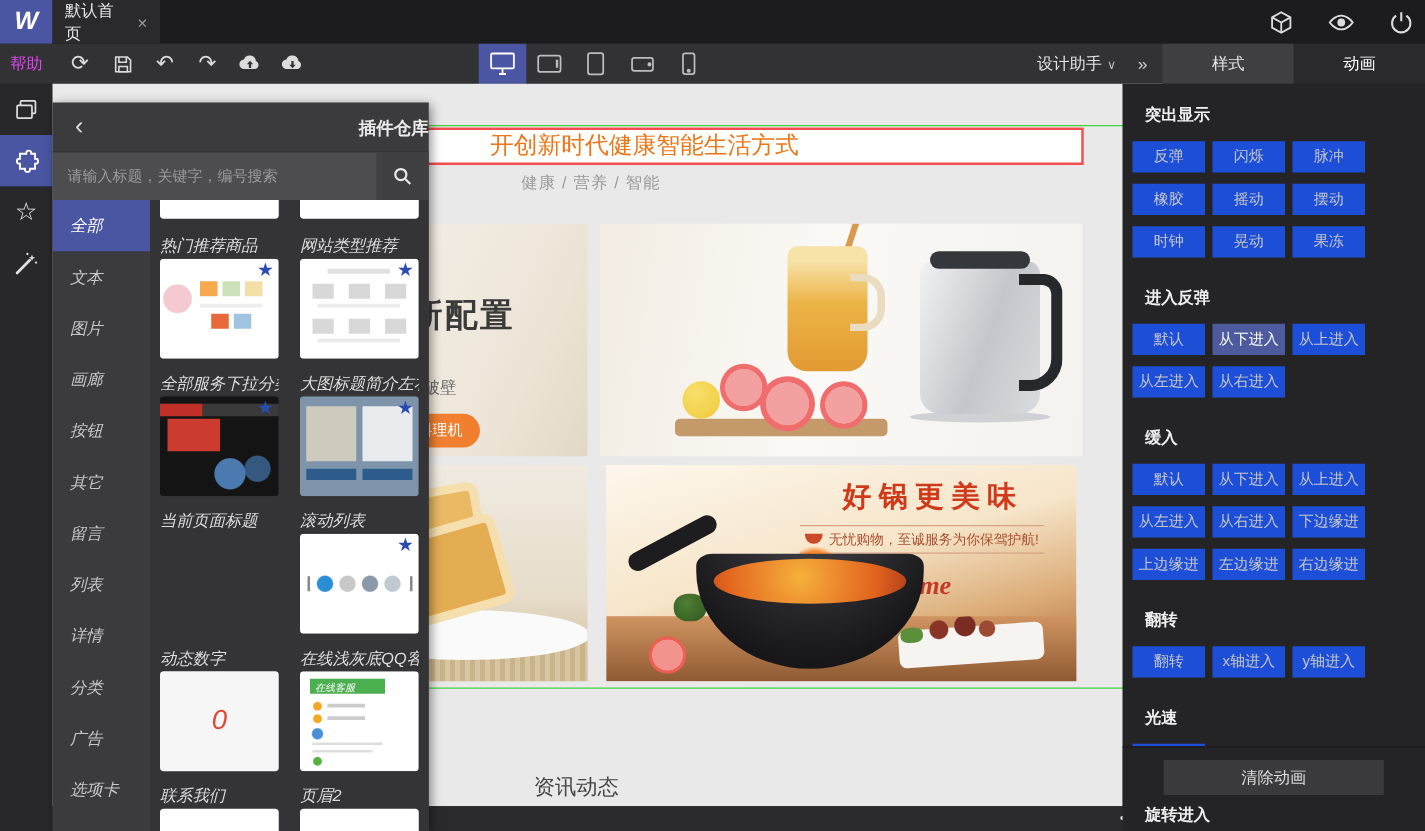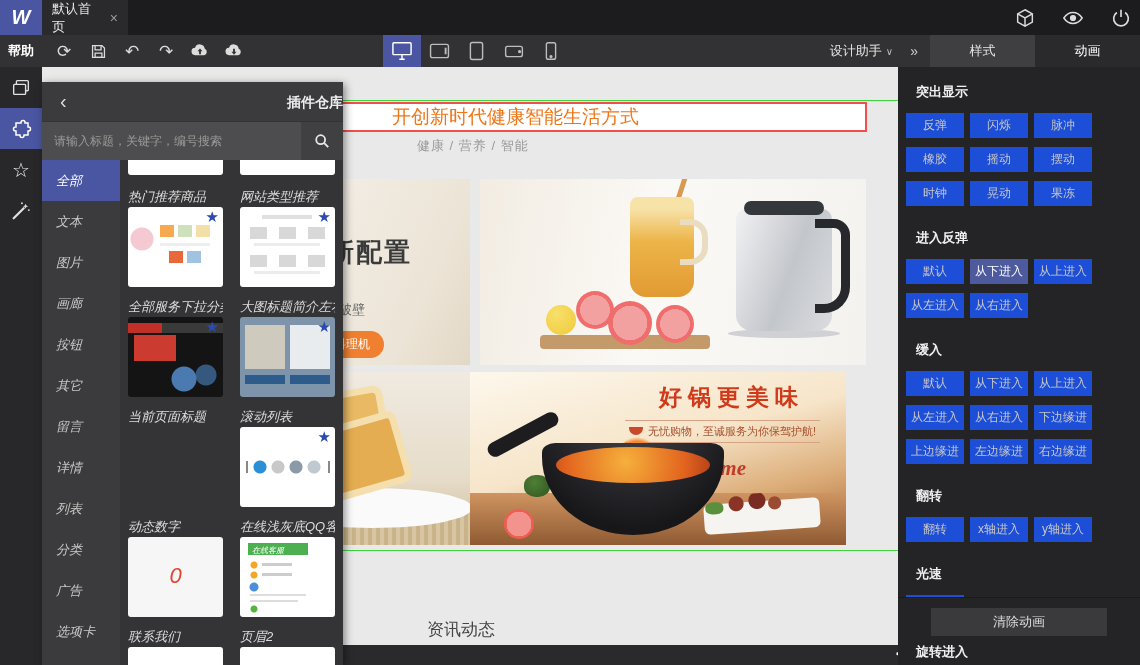--- a/index.html
+++ b/index.html
@@ -12,21 +12,21 @@
   .logo{position:absolute;left:0;top:0;width:42px;height:35px;background:#4a56a2;
     color:#fff;font-weight:bold;font-style:italic;font-size:20px;text-align:center;line-height:34px;}
   .tab{position:absolute;left:42px;top:0;width:86px;height:35px;background:#2a2a2c;
     color:#e8e8e8;font-size:13px;display:flex;align-items:center;padding:0 10px;gap:8px;}
   .tab .x{color:#9a9a9a;font-size:14px;cursor:pointer;}
   .tr-icons{position:absolute;right:8px;top:0;height:35px;display:flex;align-items:center;gap:26px;}
   .tico{width:22px;height:22px;display:block;}
 
   
   .toolbar{position:absolute;left:0;top:35px;width:1140px;height:32px;background:#323234;}
-  .help{position:absolute;left:8px;top:0;height:32px;line-height:32px;color:#ffffff;font-size:13px;font-weight:bold;}
+  .help{position:absolute;left:8px;top:0;height:32px;line-height:32px;color:#d946ef;font-size:13px;font-weight:normal;}
   .tb-icons{position:absolute;left:52px;top:0;height:32px;display:flex;align-items:center;gap:10px;}
   .tbico{width:24px;height:24px;display:flex;align-items:center;justify-content:center;color:#dcdcdc;font-size:17px;}
   .devgroup{position:absolute;left:383px;top:0;height:32px;display:flex;}
   .dev{width:37px;height:32px;display:flex;align-items:center;justify-content:center;}
   .dev.sel{background:#4a56a2;width:38px;}
   .assist{position:absolute;right:247px;top:0;height:32px;line-height:32px;color:#e4e4e4;font-size:13px;}
   .assist .chev{font-size:10px;color:#bbb;margin-left:4px;}
   .expand{position:absolute;right:222px;top:0;height:32px;line-height:32px;color:#cfcfcf;font-size:14px;}
   .ptabs{position:absolute;right:0;top:0;width:210px;height:32px;display:flex;}
   .ptab{flex:1;text-align:center;line-height:32px;font-size:13px;color:#e6e6e6;}
@@ -79,21 +79,21 @@
 
   .photo-toast{position:absolute;left:250px;top:305px;width:178px;height:173px;
     background:linear-gradient(#f0eae1,#e6dcc9 62%,#cdb794);overflow:hidden;}
   .toast{position:absolute;width:120px;height:74px;background:#e9b963;border:7px solid #f5dfae;border-radius:10px;}
   .t1{left:-24px;top:22px;transform:rotate(-10deg);}
   .t2{left:-6px;top:52px;transform:rotate(-16deg);background:#e4ad52;}
   .plate{position:absolute;left:-20px;top:116px;width:200px;height:40px;background:#fafafa;border-radius:50%;}
   .mat{position:absolute;left:0;top:142px;width:178px;height:31px;
     background:repeating-linear-gradient(90deg,#d8c5a2 0 4px,#c9b38b 4px 8px);}
 
-  .banner-wok{position:absolute;left:428px;top:305px;width:376px;height:173px;overflow:hidden;
+  .banner-wok{position:absolute;left:443px;top:305px;width:376px;height:173px;overflow:hidden;
     background:linear-gradient(165deg,#fdf7ec,#f6e5c9 45%,#dcad79 72%,#b5774a 92%);}
   .wk-board{position:absolute;left:0;bottom:0;width:386px;height:52px;
     background:linear-gradient(#cf9460,#8f5a33);}
   .wk-head{position:absolute;right:42px;top:10px;font-size:23px;color:#cf3a1a;letter-spacing:6px;font-weight:bold;}
   .wk-tag{position:absolute;right:26px;top:48px;font-size:11px;color:#a85030;
     border-top:1px solid #d8a286;border-bottom:1px solid #d8a286;padding:3px 4px;white-space:nowrap;}
   .wk-tag .panico{display:inline-block;width:14px;height:8px;background:#c84a2a;border-radius:0 0 8px 8px;margin-right:5px;}
   .wk-script{position:absolute;right:100px;top:84px;font-family:"Liberation Serif","DejaVu Serif",serif;
     font-style:italic;font-weight:bold;font-size:21px;color:#c23a28;}
   .wok{position:absolute;left:72px;bottom:10px;width:182px;height:92px;
@@ -393,22 +393,22 @@
     </div>
     <div class="pp-body">
       <div class="cat-col">
           <div class="cat sel">全部</div>
           <div class="cat">文本</div>
           <div class="cat">图片</div>
           <div class="cat">画廊</div>
           <div class="cat">按钮</div>
           <div class="cat">其它</div>
           <div class="cat">留言</div>
+          <div class="cat">列表</div>
           <div class="cat">详情</div>
-          <div class="cat">列表</div>
           <div class="cat">分类</div>
           <div class="cat">广告</div>
           <div class="cat">选项卡</div>
           <div class="cat">导航</div>
         </div>
       <div class="pgrid">
           <div class="pcard partial"></div>
           <div class="pcard partial"></div>
           <div class="pitem">
             <div class="plabel">热门推荐商品</div>

